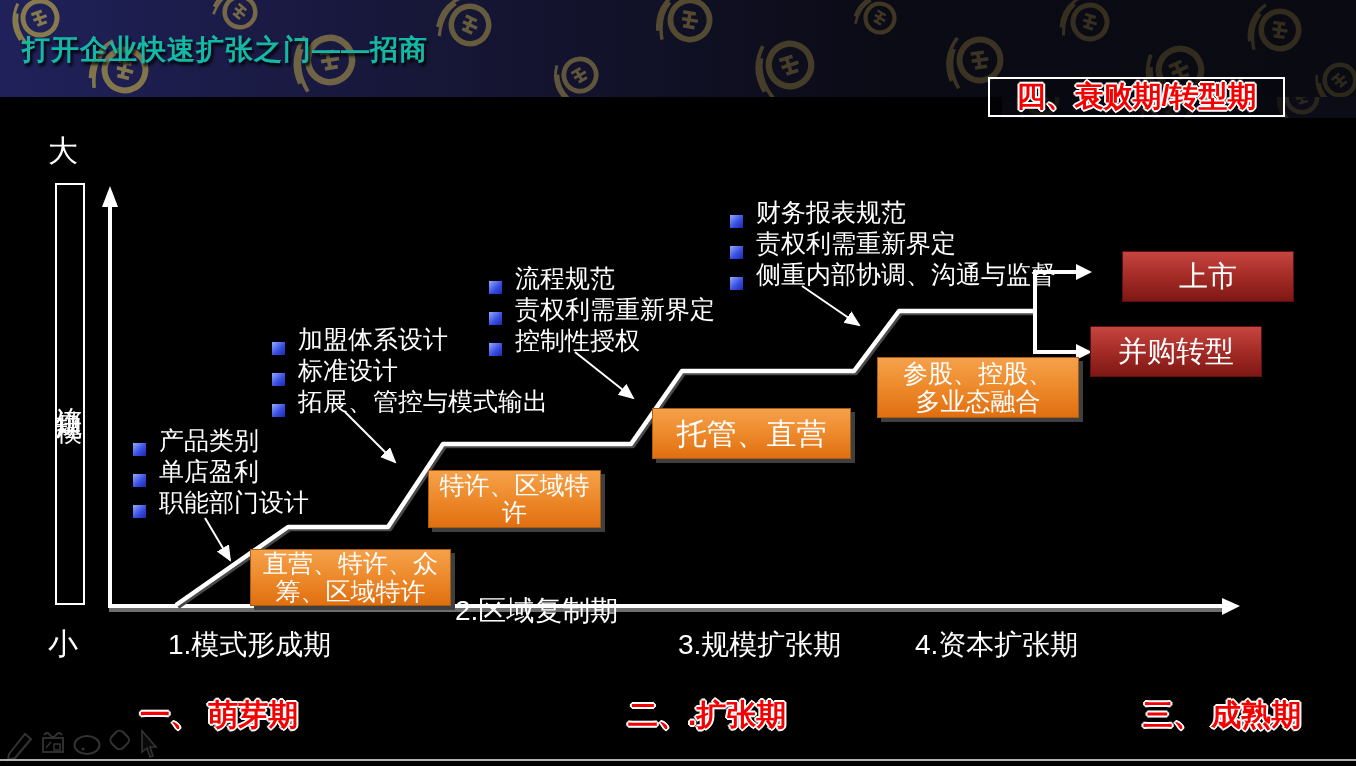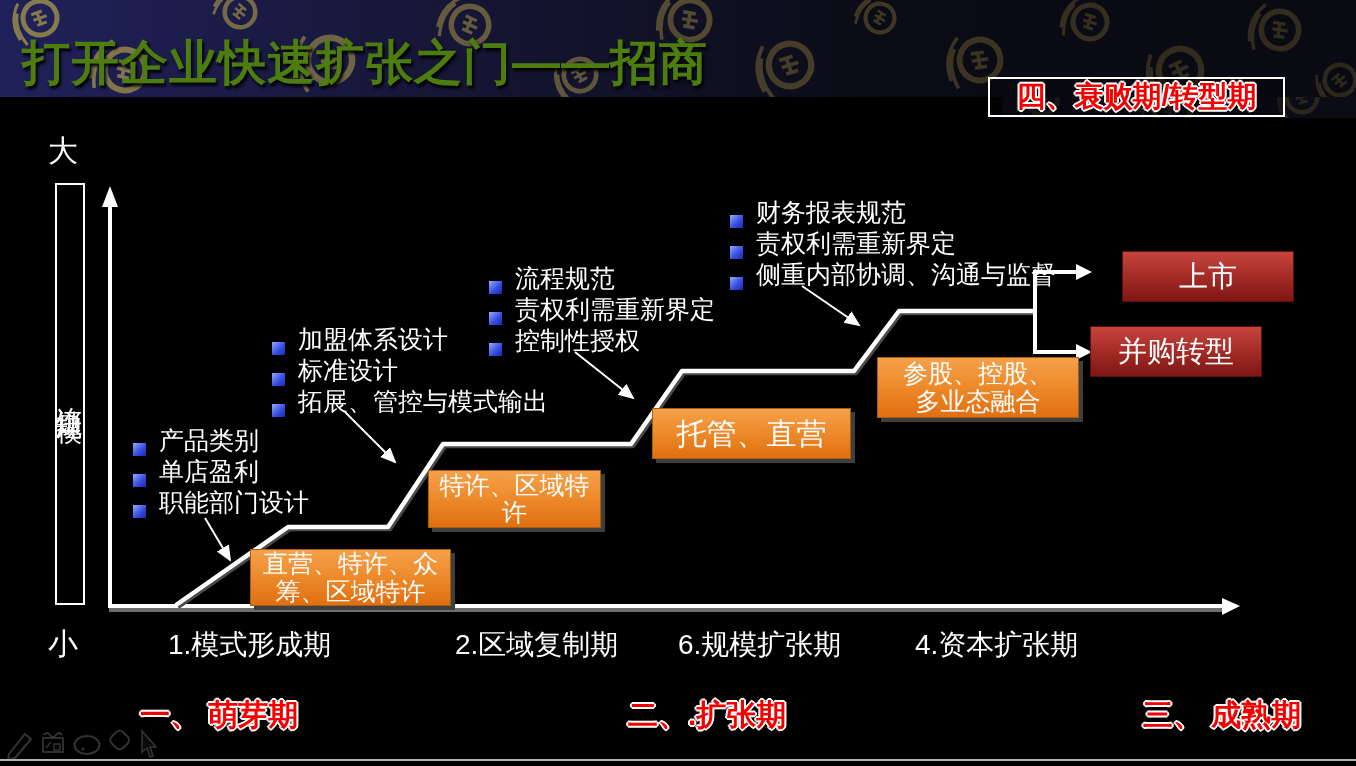--- a/index.html
+++ b/index.html
@@ -4,21 +4,21 @@
 <style>
   html,body{margin:0;padding:0;background:#000;}
   .slide{position:relative;width:1356px;height:766px;background:#000;overflow:hidden;
          font-family:"Liberation Sans",sans-serif;color:#fff;}
   .abs{position:absolute;}
 
   
   .header-band{left:0;top:0;width:1356px;height:97px;
     background:linear-gradient(90deg,#20215a 0%,#171739 30%,#0b0b16 65%,#0a0a12 100%);}
   .header-ext{left:1002px;top:97px;width:354px;height:21px;overflow:hidden;background:#0c0c16;}
-  .slide-title{left:22px;top:31px;font-size:48px;font-weight:bold;color:#4d7c0f;
+  .slide-title{left:22px;top:31px;font-size:28px;font-weight:bold;color:#14b8a6;
     letter-spacing:1px;text-shadow:2px 3px 3px rgba(0,0,0,.95);white-space:nowrap;}
   .banner{left:988px;top:77px;width:293px;height:36px;border:2px solid #fff;
     background:rgba(4,4,10,.45);display:flex;align-items:center;justify-content:center;
     font-size:29px;font-weight:bold;color:#f50000;white-space:nowrap;
     text-shadow:-2px 0 #fff,2px 0 #fff,0 -2px #fff,0 2px #fff,-1px -1px #fff,1px 1px #fff,-1px 1px #fff,1px -1px #fff;}
 
   
   .axis-end{font-size:30px;color:#fff;}
   .ytitle-box{left:55px;top:183px;width:26px;height:418px;border:2px solid #fff;
     display:flex;align-items:center;justify-content:center;}
@@ -209,22 +209,22 @@
   </div>
 
   <div class="abs rbox" style="left:1090px;top:251px;width:170px;height:49px;margin-left:32px;">
     <span>上市</span>
   </div>
   <div class="abs rbox" style="left:1090px;top:326px;width:170px;height:49px;">
     <span>并购转型</span>
   </div>
 
   <div class="abs stage-label" style="left:168px;top:626px;text-align:center;">1.模式形成期</div>
-  <div class="abs stage-label" style="left:455px;top:626px;">2.区域复制期</div>
-  <div class="abs stage-label" style="left:678px;top:626px;">6.规模扩张期</div>
+  <div class="abs stage-label" style="left:455px;top:592px;">2.区域复制期</div>
+  <div class="abs stage-label" style="left:678px;top:626px;">3.规模扩张期</div>
   <div class="abs stage-label" style="left:915px;top:626px;">4.资本扩张期</div>
 
   <div class="abs phase" style="left:140px;top:695px;">一、 萌芽期</div>
   <div class="abs phase" style="left:628px;top:695px;">二、.扩张期</div>
   <div class="abs phase" style="left:1143px;top:695px;">三、 成熟期</div>
 
   <svg class="abs" style="left:4px;top:726px;" width="180" height="38">
     <g transform="translate(4,5)">
       <path d="M1,23 L17,3 L23,8 L7,27 L0,29 Z" fill="none" stroke="#333" stroke-width="2"></path>
     </g>

